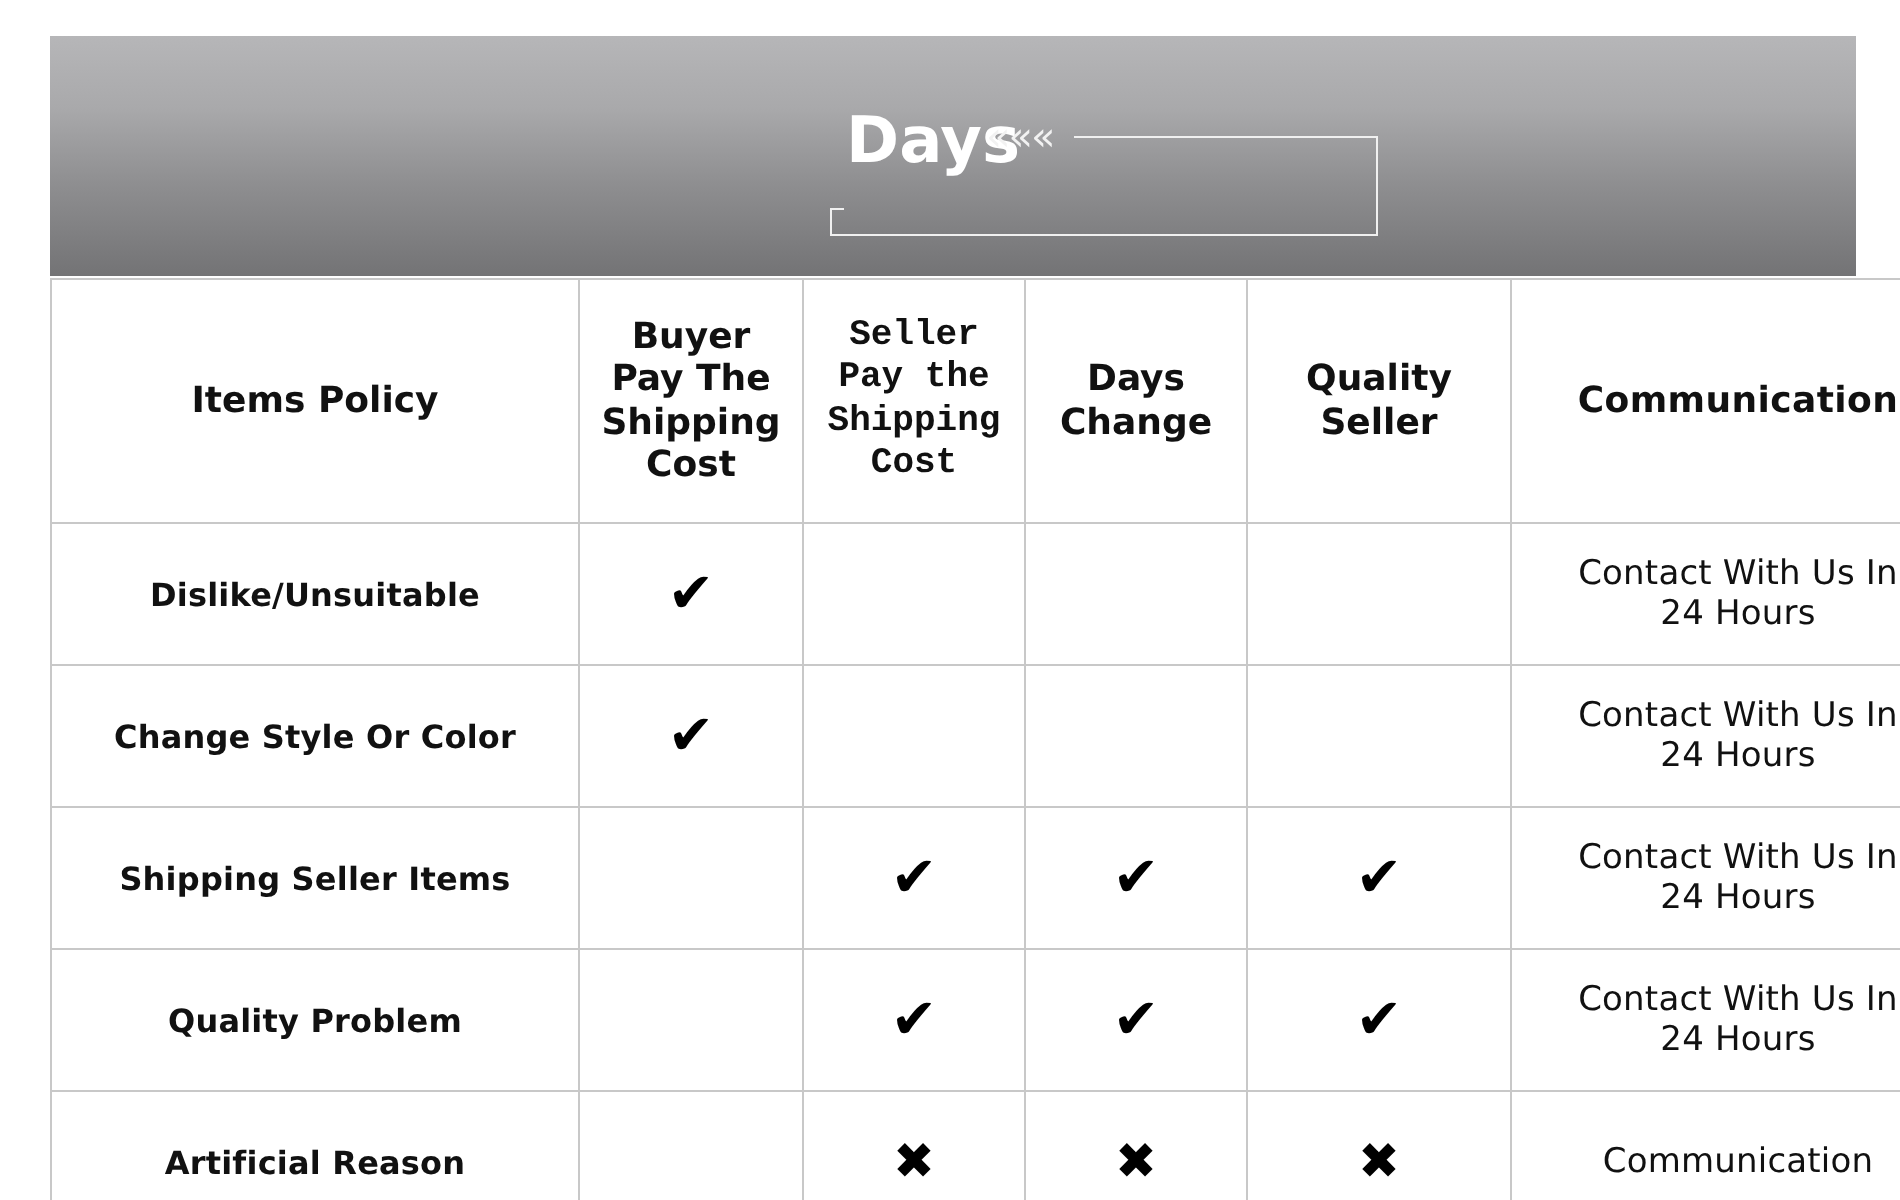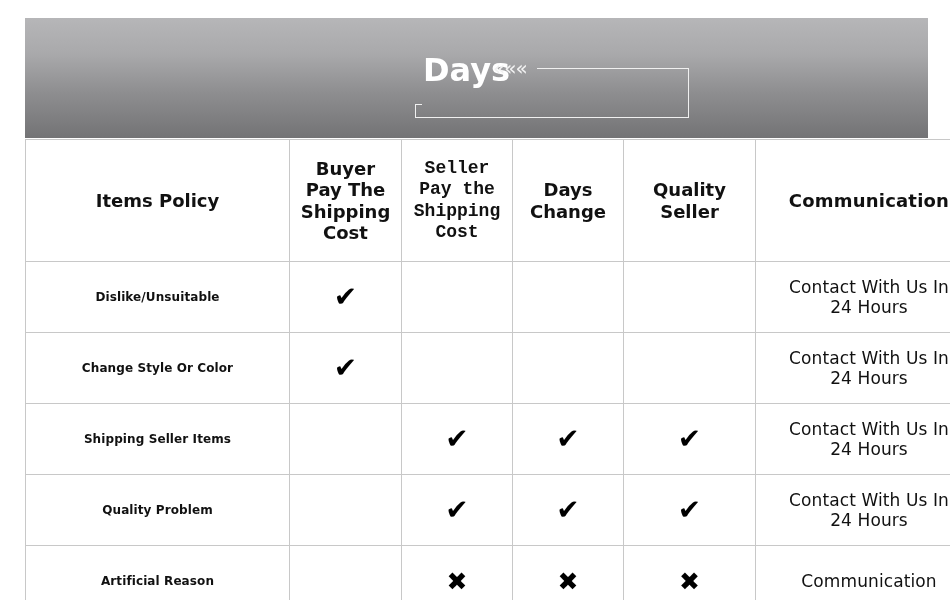--- a/index.html
+++ b/index.html
@@ -141,21 +141,21 @@
   th.col-c1      { width: 103px; }
   th.col-c2      { width: 102px; font-family: Liberation Mono, monospace; }
   th.col-c3      { width: 102px; }
   th.col-c4      { width: 123px; }
   th.col-comm    { width: 218px; font-weight: 600; letter-spacing: .2px; }
 
   #policy-table tbody td {
     height: 66px;
   }
   td.reason-cell {
-    font-size: 12px;
+    font-size: 16px;
     font-weight: 700;
     letter-spacing: .1px;
   }
   td.mark-cell {
     font-size: 26px;
     font-weight: 700;
     line-height: 1;
   }
   td.mark-cell .mk {
     display: inline-block;

